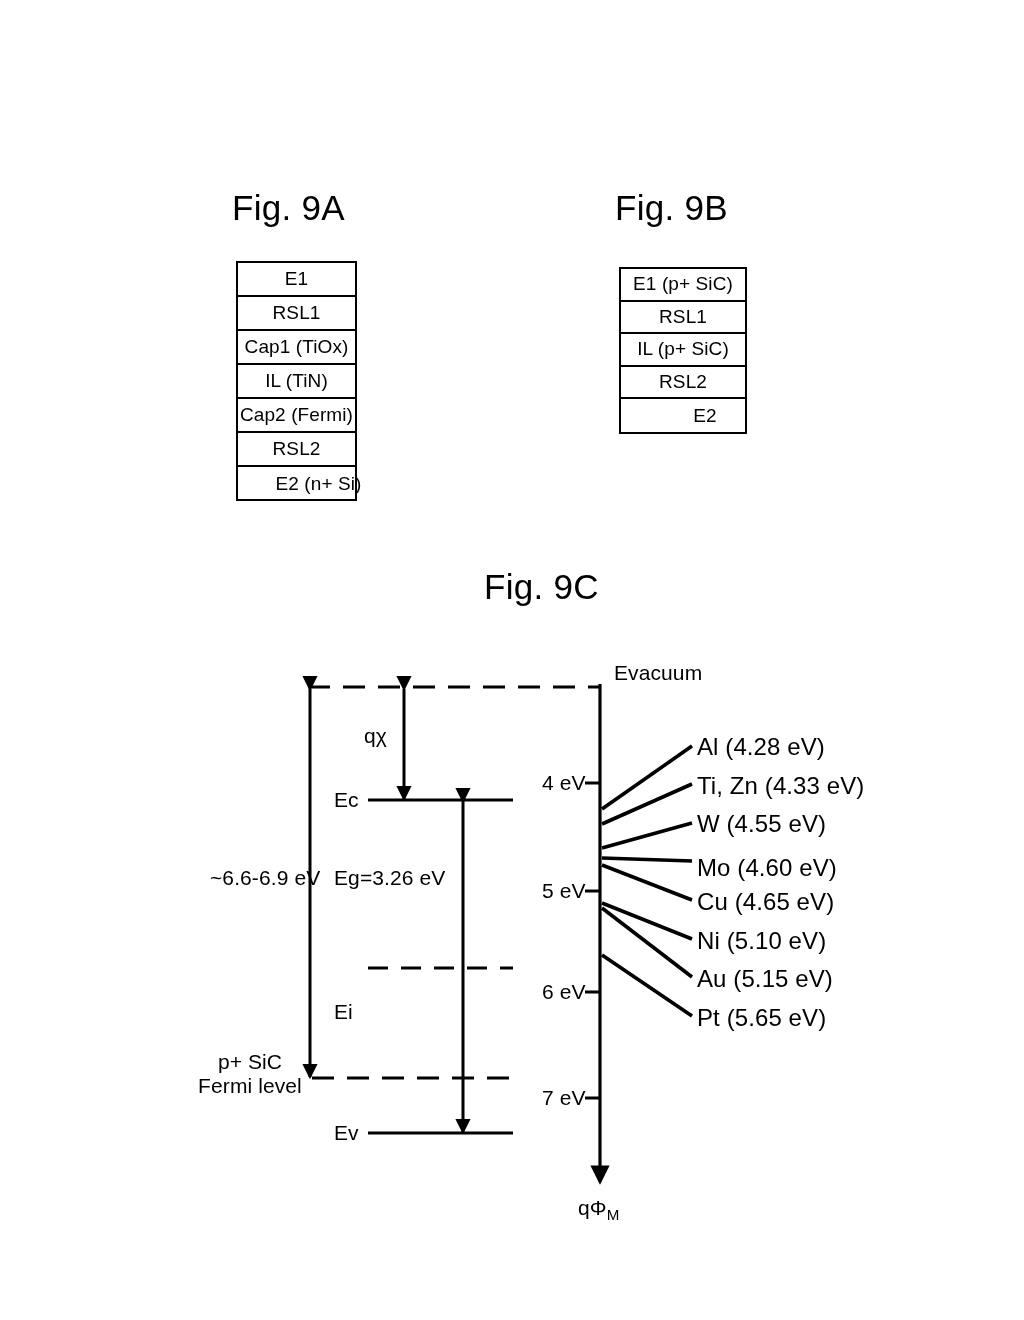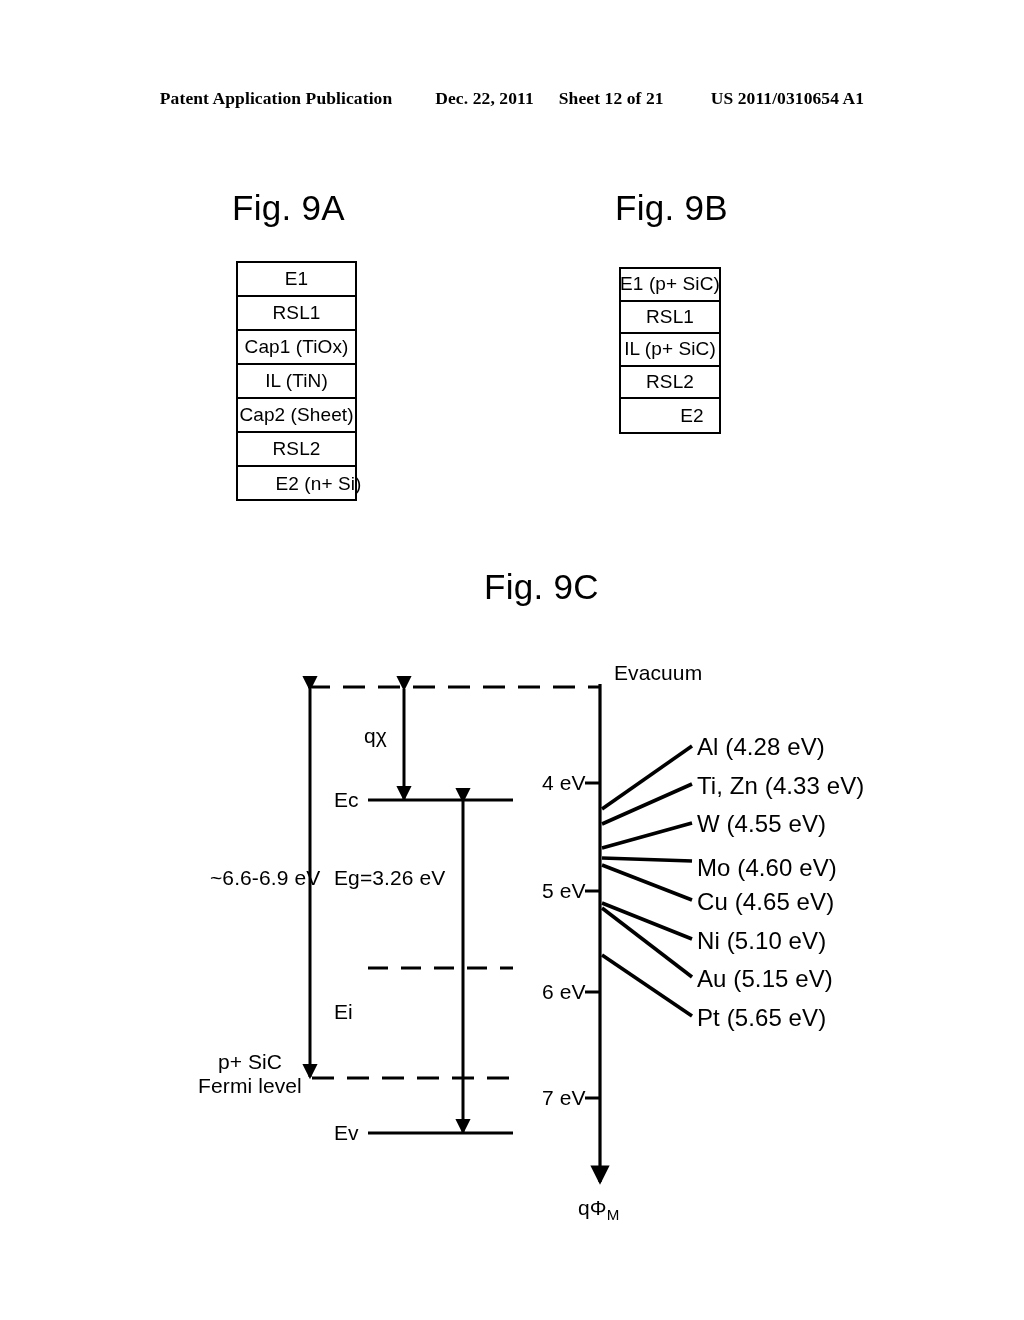--- a/index.html
+++ b/index.html
@@ -75,21 +75,21 @@
     left: 236px;
     top: 261px;
     width: 121px;
     height: 240px;
   }
   #fig9a-stack .layer { height: 34px; }
 
   #fig9b-stack {
     left: 619px;
     top: 267px;
-    width: 102px;
+    width: 128px;
     height: 167px;
   }
   #fig9b-stack .layer { height: 32.6px; }
 
   
   #fig9c {
     position: absolute;
     left: 0;
     top: 0;
     width: 1024px;
@@ -124,37 +124,28 @@
     white-space: nowrap;
     letter-spacing: 0.1px;
   }
   .sub { font-size: 0.72em; vertical-align: sub; }
 </style>
 </head>
 <body>
 
 <div class="page">
 
-  <div class="pub-header">
-    <span>Patent Application Publication</span>
-    <span class="hdr-gap-1"></span>
-    <span>Dec. 22, 2011</span>
-    <span class="hdr-gap-2"></span>
-    <span>Sheet 12 of 21</span>
-    <span class="hdr-gap-3"></span>
-    <span>US 2011/0310654 A1</span>
-  </div>
 
   <div class="fig-title" id="fig9a-title">Fig. 9A</div>
   <div class="stack" id="fig9a-stack">
     <div class="layer">E1</div>
     <div class="layer">RSL1</div>
     <div class="layer">Cap1 (TiOx)</div>
     <div class="layer">IL (TiN)</div>
-    <div class="layer">Cap2 (Sheet)</div>
+    <div class="layer">Cap2 (Fermi)</div>
     <div class="layer">RSL2</div>
     <div class="layer">E2 (n+ Si)</div>
   </div>
 
   <div class="fig-title" id="fig9b-title">Fig. 9B</div>
   <div class="stack" id="fig9b-stack">
     <div class="layer">E1 (p+ SiC)</div>
     <div class="layer">RSL1</div>
     <div class="layer">IL (p+ SiC)</div>
     <div class="layer">RSL2</div>

